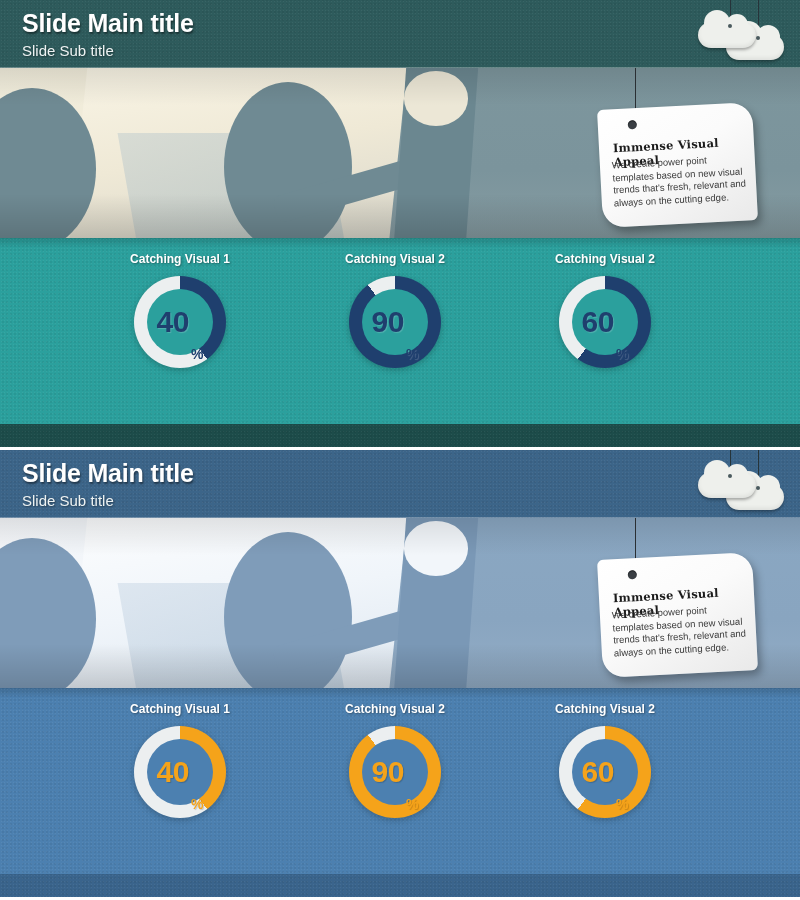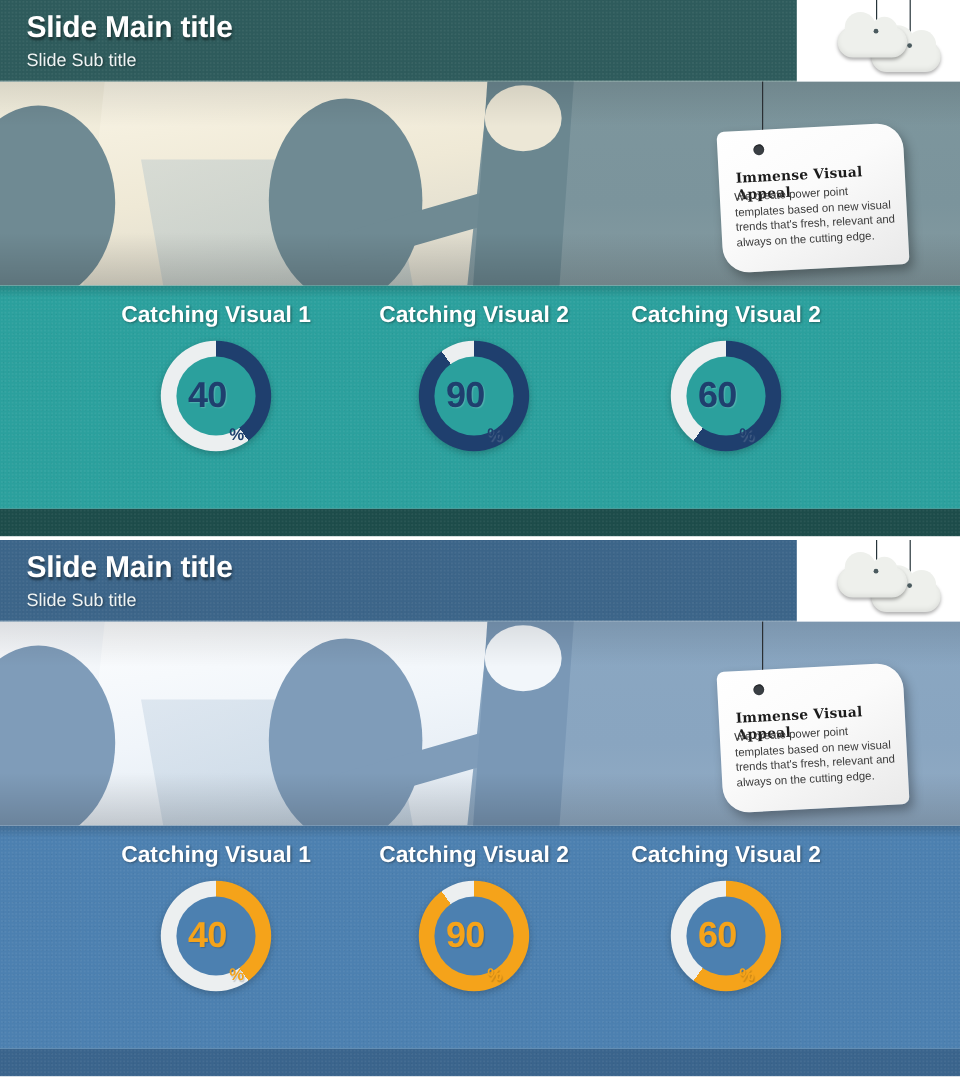--- a/index.html
+++ b/index.html
@@ -6,21 +6,21 @@
   body{width:800px;height:900px;overflow:hidden;font-family:"Liberation Sans",sans-serif;}
 
   .page{position:relative;width:800px;height:900px;background:#fff;}
 
   
   .slide{position:relative;width:800px;overflow:hidden;}
   .slide-teal{height:447px;}
   .slide-blue{height:447px;}
 
   
-  .header{position:absolute;left:0;top:0;width:664px;height:68px;z-index:6;}
+  .header{position:absolute;left:0;top:0;width:800px;height:68px;z-index:6;}
   .hdr-teal{background:#2e5b5c;}
   .hdr-blue{background:#3c6589;}
   .header:after{content:"";position:absolute;left:0;right:0;bottom:0;height:1px;background:rgba(255,255,255,.28);}
   .noise{position:absolute;inset:0;pointer-events:none;
     background-image:
       radial-gradient(rgba(255,255,255,.055) 0.7px, transparent 0.8px),
       radial-gradient(rgba(0,0,0,.06) 0.7px, transparent 0.8px);
     background-size:3px 3px,4px 4px;background-position:0 0,1px 2px;}
   .main-title{position:absolute;left:22px;top:9px;font-size:25px;font-weight:bold;color:#fff;
     letter-spacing:-.2px;text-shadow:1px 2px 2px rgba(0,0,0,.45);}
@@ -70,21 +70,21 @@
 
   
   .footer{position:absolute;left:0;top:424px;width:800px;height:23px;z-index:4;}
   .ft-teal{background:#1d4c4a;}
   .ft-blue{background:#3a648c;}
 
   
   .metrics{position:absolute;left:0;top:0;width:800px;height:186px;z-index:5;}
   .metric{position:absolute;top:0;width:220px;text-align:center;}
   .m0{left:70px;} .m1{left:285px;} .m2{left:495px;}
-  .m-label{margin-top:14px;font-size:19px;font-weight:bold;color:#ffffff;
+  .m-label{margin-top:14px;font-size:12px;font-weight:bold;color:#ffffff;
     text-shadow:1px 1px 2px rgba(0,0,0,.38);}
   .donut-wrap{position:relative;width:92px;height:92px;margin:10px auto 0;}
   .donut{position:relative;width:92px;height:92px;border-radius:50%;
     filter:drop-shadow(0 2px 3px rgba(0,0,0,.22));}
   .donut .hole{position:absolute;left:13px;top:13px;width:66px;height:66px;border-radius:50%;}
   .band-teal .hole{background:#2ba09d;}
   .band-blue .hole{background:#4c80b0;}
   .pct{position:absolute;inset:0;display:flex;align-items:center;justify-content:center;}
   .pct .num{font-size:30px;font-weight:bold;letter-spacing:-.5px;}
   .pct .sym{font-size:14px;font-weight:bold;margin-left:2px;align-self:flex-end;margin-bottom:6px;}

